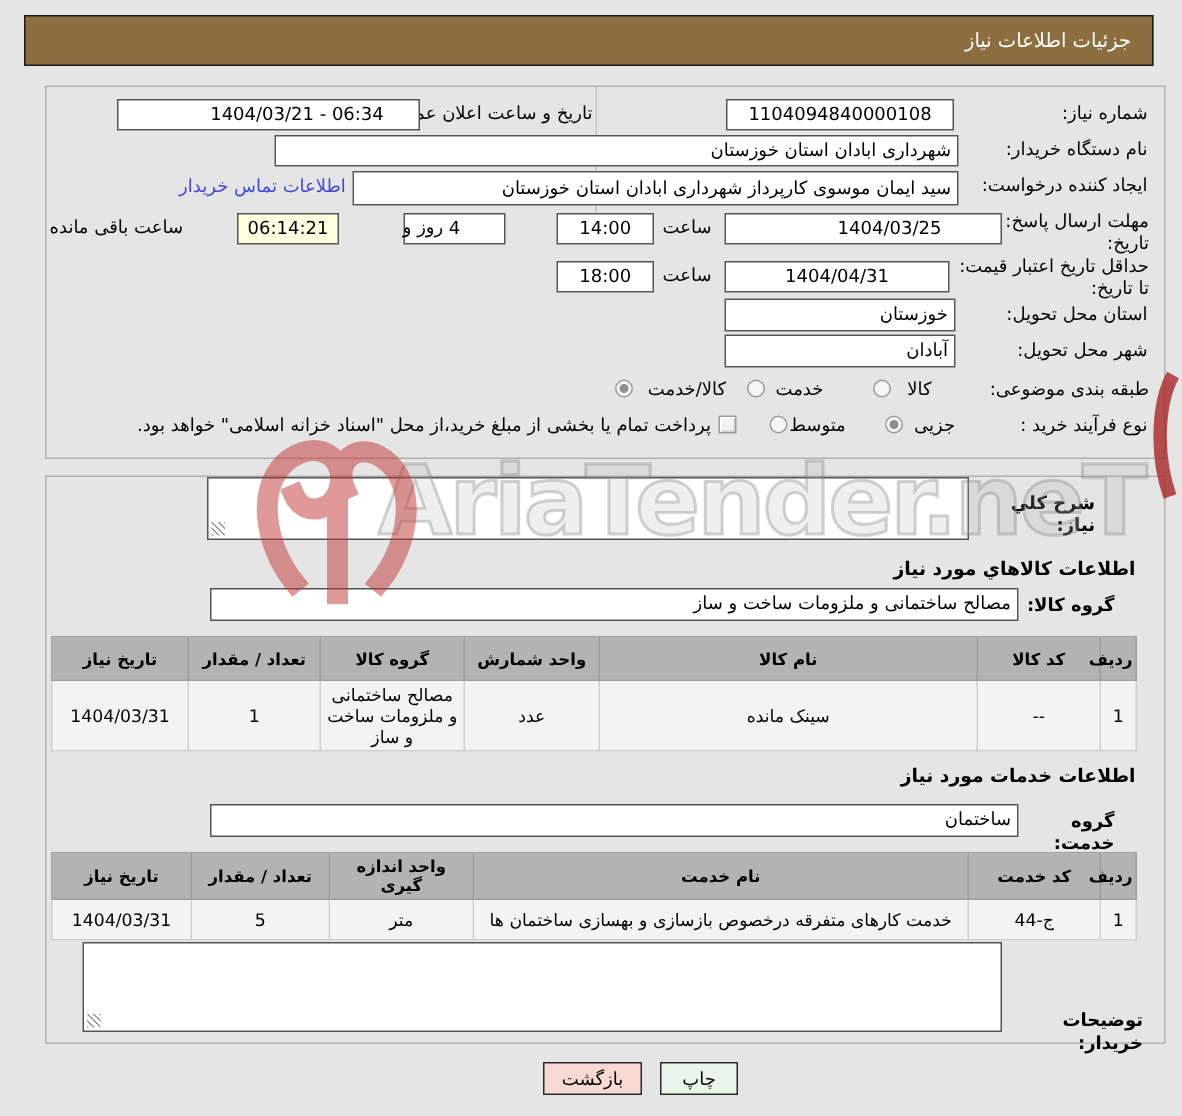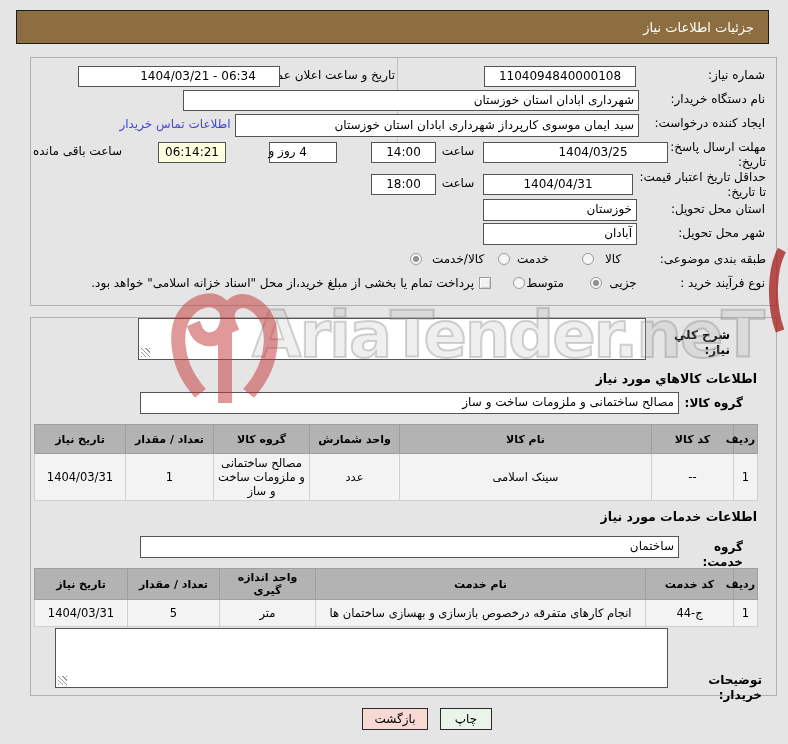--- a/index.html
+++ b/index.html
@@ -169,21 +169,21 @@
         <th>واحد شمارش</th>
         <th>گروه کالا</th>
         <th>تعداد / مقدار</th>
         <th>تاریخ نیاز</th>
       </tr>
     </thead>
   <tbody>
       <tr>
         <td>1</td>
         <td>--</td>
-        <td>سینک اسلامی</td>
+        <td>سینک مانده</td>
         <td>عدد</td>
         <td>مصالح ساختمانی و ملزومات ساخت و ساز</td>
         <td>1</td>
         <td>1404/03/31</td>
       </tr>
     </tbody>
 </table>
 
 <div class="sect" style="left:457px;top:509px;width:300px;">اطلاعات خدمات مورد نیاز</div>
 <div class="lbl b" style="left:678px;top:540px;width:65px;">گروه خدمت:</div>
@@ -205,21 +205,21 @@
         <th>نام خدمت</th>
         <th>واحد اندازه گیری</th>
         <th>تعداد / مقدار</th>
         <th>تاریخ نیاز</th>
       </tr>
     </thead>
   <tbody>
       <tr>
         <td>1</td>
         <td>ج-44</td>
-        <td>انجام کارهای متفرقه درخصوص بازسازی و بهسازی ساختمان ها</td>
+        <td>خدمت کارهای متفرقه درخصوص بازسازی و بهسازی ساختمان ها</td>
         <td>متر</td>
         <td>5</td>
         <td>1404/03/31</td>
       </tr>
     </tbody>
 </table>
 
 <div class="lbl b" style="left:672px;top:673px;width:90px;">توضیحات خریدار:</div>
 <div class="ta" style="left:55px;top:628px;width:613px;height:60px;">
   <span></span>

